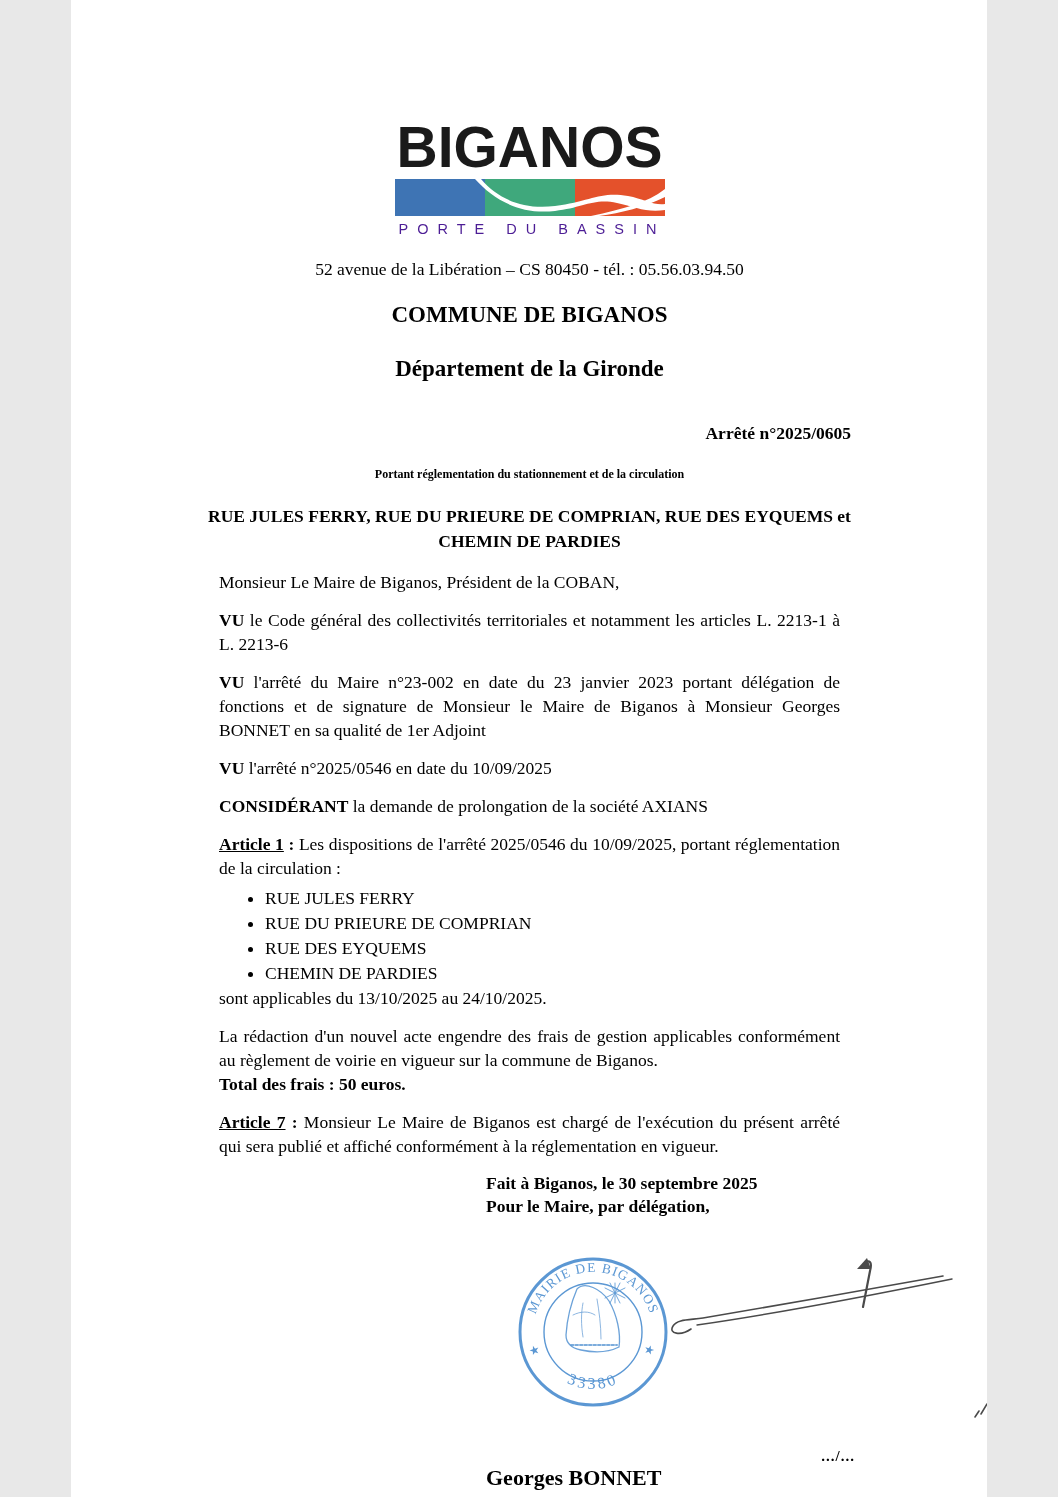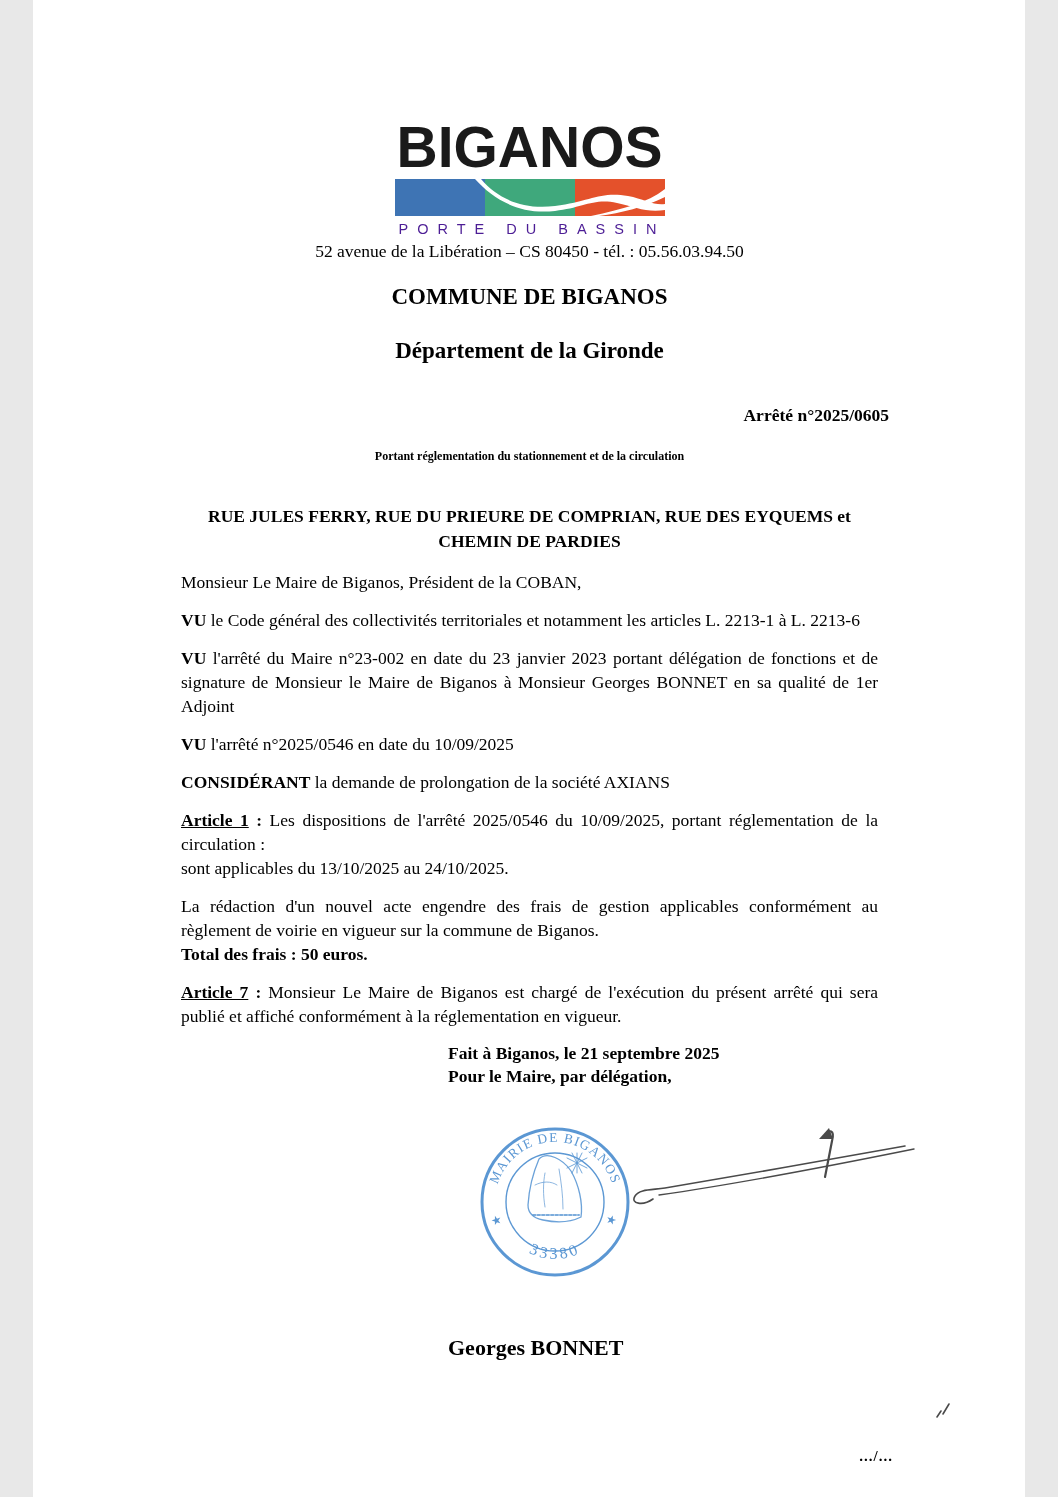--- a/index.html
+++ b/index.html
@@ -1,42 +1,42 @@
 <!DOCTYPE html>
 <html><head>
 <meta charset="utf-8">
 <style>
   html,body{margin:0;padding:0;background:#e8e8e8;}
   .page{
-    position:relative;width:992px;height:1497px;margin:0 auto;
+    position:relative;width:916px;height:1497px;margin:0 auto;
     background:#ffffff;color:#000;overflow:hidden;
     font-family:"Liberation Serif", serif;
   }
   .content{padding:118px 136px 0 137px;}
 
   
   .logo-block{width:272px;margin:0 auto;text-align:center;}
   .logo-word{
     font-family:"Liberation Sans", sans-serif;font-weight:bold;
     font-size:57px;line-height:1.02;letter-spacing:0;color:#1a1a1a;
     white-space:nowrap;
   }
   .logo-band{width:270px;height:37px;margin:3px auto 0;display:block;}
   .logo-tagline{
     font-family:"Liberation Sans", sans-serif;font-size:14.5px;color:#4c1d95;
     letter-spacing:9px;margin-top:5px;white-space:nowrap;text-indent:5px;
   }
-  .address{text-align:center;font-size:17.5px;margin-top:4px;}
+  .address{text-align:center;font-size:17.5px;margin-top:22px;}
 
   
   .h-commune{text-align:center;font-weight:bold;font-size:23px;margin-top:22px;}
   .h-dept{text-align:center;font-weight:bold;font-size:23px;margin-top:28px;}
   .title-block{text-align:right;font-weight:bold;font-size:17.5px;line-height:23px;margin-top:40px;}
   .subject{text-align:center;font-weight:bold;font-size:12px;margin-top:22px;}
-  .streets-title{text-align:center;font-weight:bold;font-size:17.5px;line-height:25px;margin-top:40px;}
+  .streets-title{text-align:center;font-weight:bold;font-size:17.5px;line-height:25px;margin-top:22px;}
 
   
   .bodytext{margin-top:16px;}
   .bodytext p{font-size:17.5px;line-height:24px;margin:14px 11px;text-align:justify;}
   .b{font-weight:bold;}
   .ul{text-decoration:underline;}
   .center{text-align:center !important;}
   .arrete-heading{font-weight:bold;font-size:18px;margin:20px 0 14px 0;}
   ul.streets{margin:6px 0 0 0;padding-left:57px;list-style-type:disc;}
   ul.streets li{font-size:17.5px;line-height:25px;}
@@ -94,30 +94,36 @@
 
       <p><span class="b">VU</span> <span>l'arrêté du Maire n°23-002 en date du 23 janvier 2023 portant délégation de fonctions et de signature de Monsieur le Maire de Biganos à Monsieur Georges BONNET en sa qualité de 1er Adjoint</span></p>
 
       <p><span class="b">VU</span> <span>l'arrêté n°2025/0546 en date du 10/09/2025</span></p>
 
       <p><span class="b">CONSIDÉRANT</span> <span>la demande de prolongation de la société AXIANS</span></p>
 
 
       <p class="tight"><span class="b ul">Article 1</span><span class="b"> :</span> <span>Les dispositions de l'arrêté 2025/0546 du 10/09/2025, portant réglementation de la circulation :</span></p>
 
+      <ul class="streets">
+        <li>RUE JULES FERRY</li>
+        <li>RUE DU PRIEURE DE COMPRIAN</li>
+        <li>RUE DES EYQUEMS</li>
+        <li>CHEMIN DE PARDIES</li>
+      </ul>
       <p class="no-gap">sont applicables du 13/10/2025 au 24/10/2025.</p>
 
       <p class="tight"><span>La rédaction d'un nouvel acte engendre des frais de gestion applicables conformément au règlement de voirie en vigueur sur la commune de Biganos.</span><br>
         <span class="b">Total des frais : 50 euros.</span></p>
 
       <p><span class="b ul">Article 7</span><span class="b"> :</span> <span>Monsieur Le Maire de Biganos est chargé de l'exécution du présent arrêté qui sera publié et affiché conformément à la réglementation en vigueur.</span></p>
     </div>
 
     <div class="sig-block">
-      <div>Fait à Biganos, le 21 septembre 2025</div>
+      <div>Fait à Biganos, le 30 septembre 2025</div>
       <div>Pour le Maire, par délégation,</div>
     </div>
 
     <div class="stamp-area">
       <svg class="sig-svg" width="470" height="180" viewBox="0 0 470 180">
         <defs>
           <path id="arcTop" d="M 22.9 76.6 A 60 60 0 0 1 141.1 76.6"></path>
           <path id="arcBot" d="M 30.3 111 A 57 57 0 0 0 133.7 111"></path>
         </defs>
         <g opacity="0.92">

